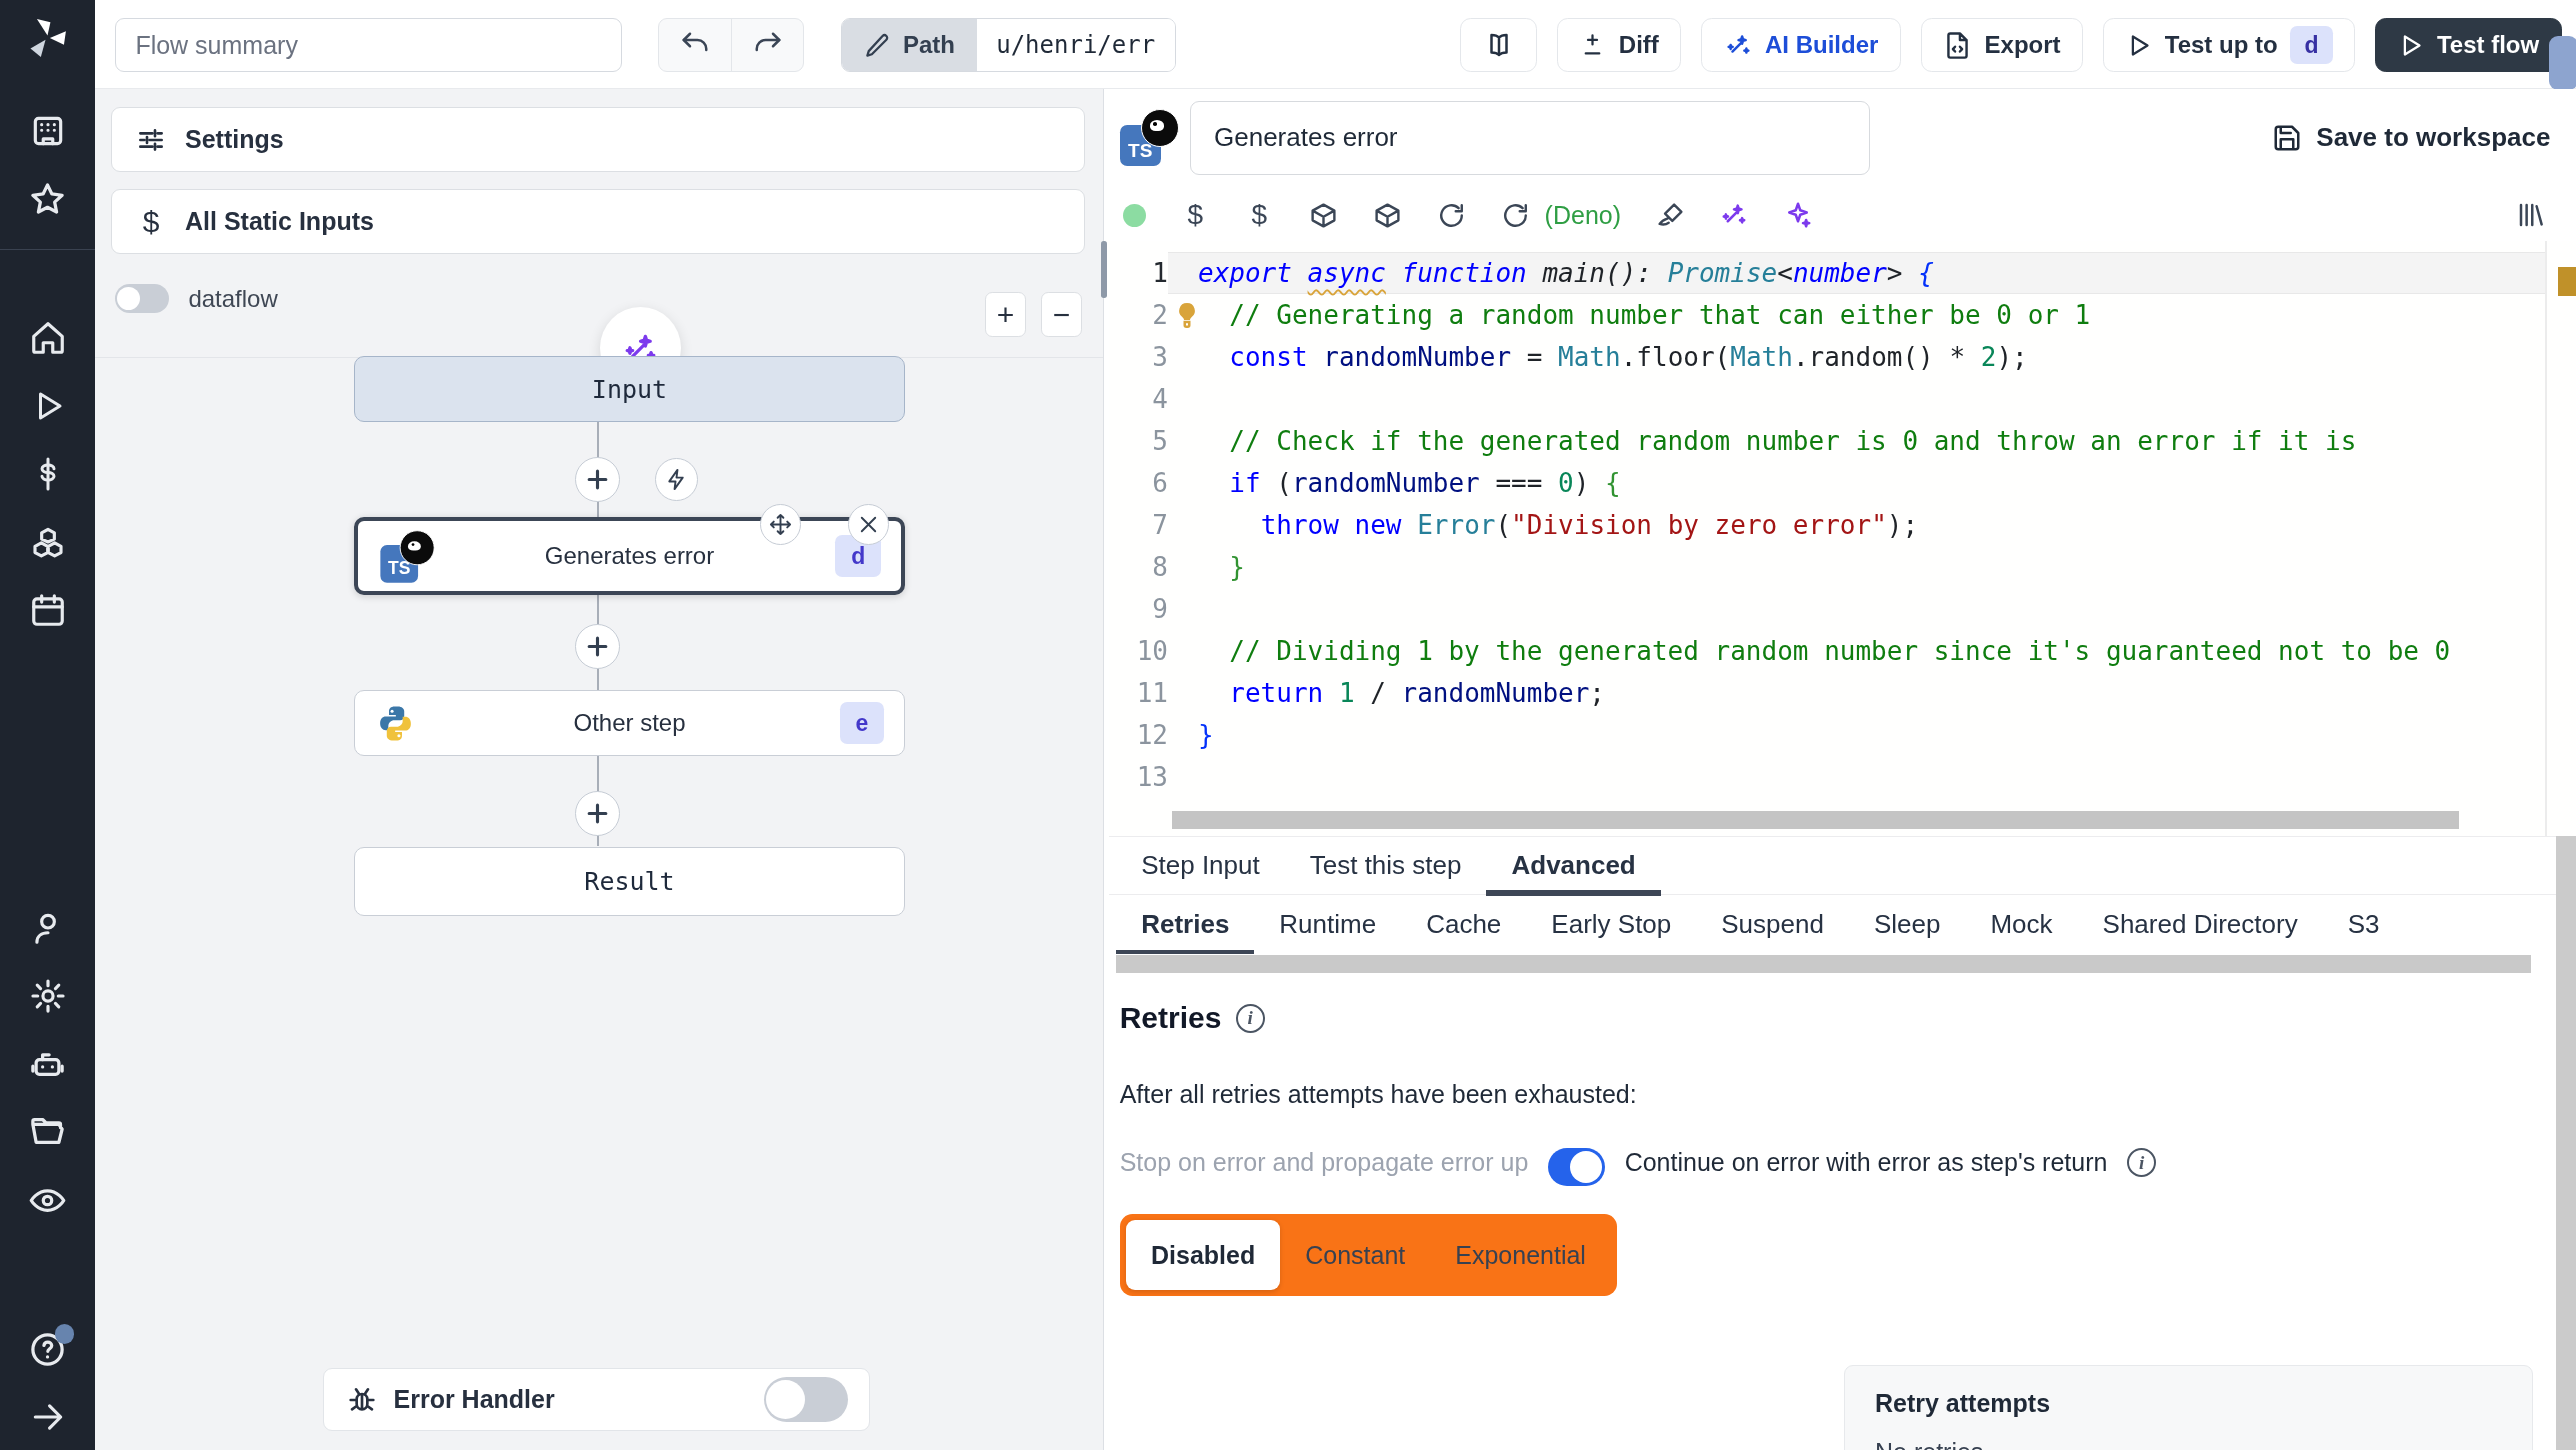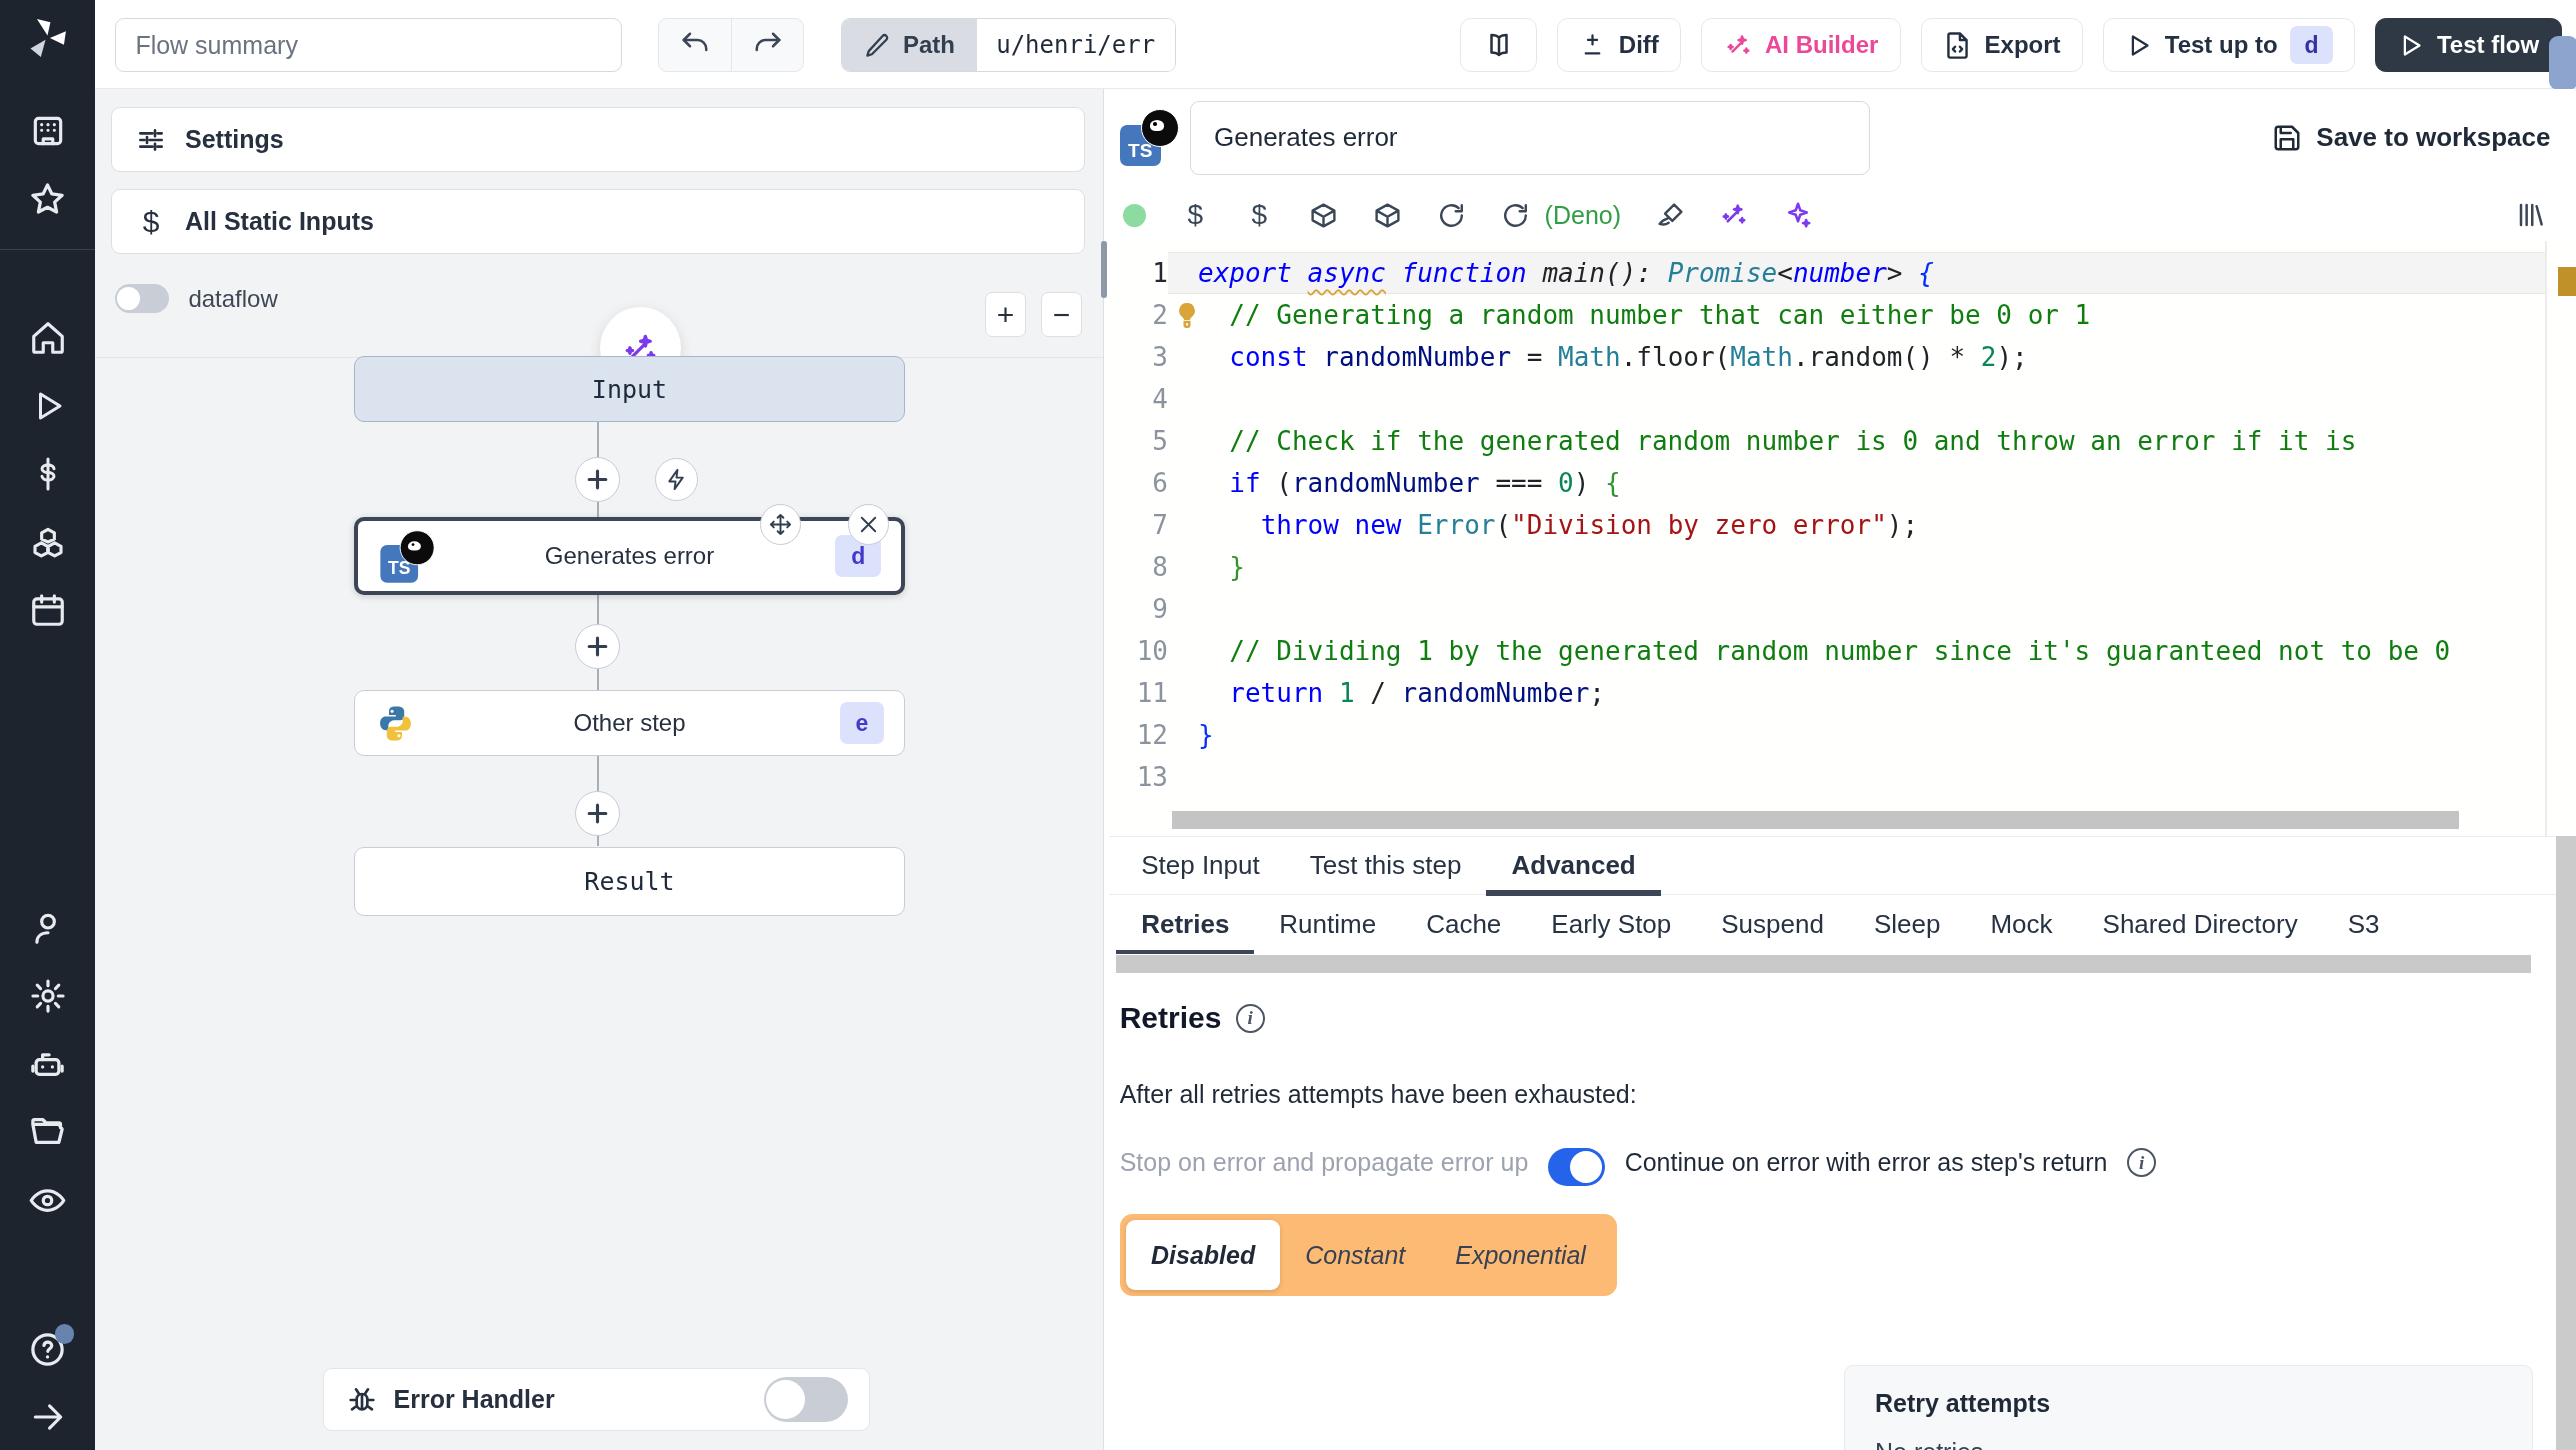--- a/index.html
+++ b/index.html
@@ -27,21 +27,21 @@
   .histbtns { position:absolute; left:563px; top:18px; height:54px; display:flex; border:1.8px solid #e3e6ea; border-radius:9px; background:#f8f9fa; overflow:hidden; }
   .histbtn { width:72px; display:flex; align-items:center; justify-content:center; color:#3b4656; cursor:pointer; }
   .histbtn + .histbtn { border-left:1.8px solid #e3e6ea; }
   .pathctl { position:absolute; left:746px; top:18px; height:54px; display:flex; border:1.8px solid #d6dae0; border-radius:9px; overflow:hidden; font-size:24px; }
   .pathctl .seg1 { background:#d9dde3; display:flex; align-items:center; gap:12.5px; padding:0 21.5px; font-weight:700; color:#333f50; cursor:pointer; }
   .pathctl .seg2 { background:#fff; display:flex; align-items:center; padding:0 19.7px; font-family:"DejaVu Sans Mono", monospace; color:#1f2937; }
   .tb-right { position:absolute; right:14.3px; top:18px; height:54px; display:flex; gap:19.7px; align-items:center;padding-left:28px; }
   .btn { height:54px; border:1.8px solid #e4e7eb; border-radius:10.7px; background:#fff; display:flex; align-items:center;
     gap:12.5px; padding:0 21.5px; font-size:24px; font-weight:600; color:#243041; cursor:pointer; white-space:nowrap; }
   .btn.icon-only { width:77px; justify-content:center; padding:0; }
-  .btn.purple { color:#ec4899; }
+  .btn.purple { color:#1d4ed8; }
   .btn.dark { background:#2e3945; border-color:#2e3945; color:#fff; }
   .badge-d { background:#dce2fb; color:#3730a3; font-weight:700; border-radius:7.2px; padding:5.4px 14.3px; font-size:23px; }
   .edge-partial { position:absolute; right:-16px; top:18px; width:29px; height:54px; background:#8da4cf; border-radius:9px; }
 
   
   .flow-panel { position:absolute; left:0; top:89px; width:1009px; height:1361px; background:#f2f3f5; border-right:1.8px solid #dcdfe4; }
   .panel-card { position:absolute; left:16px; width:974px; height:65px; background:#fff; border:1.8px solid #dcdfe3; border-radius:9px;
     display:flex; align-items:center; gap:18px; padding:0 23px; font-size:25px; font-weight:700; color:#27303f; cursor:pointer; }
   .flow-divider { position:absolute; left:0; top:268px; width:100%; border-top:1.8px solid #e3e5e9; }
   .resize-tick { position:absolute; right:-3.6px; top:152px; width:5.4px; height:57px; background:#8e99a8; border-radius:2.7px; }
@@ -128,21 +128,21 @@
     font-size:26px; color:#273243; white-space:nowrap; }
   .subscroll { position:absolute; left:0; top:865px; width:100%; height:19.7px; background:#fff; }
   .subscroll .thumb { position:absolute; left:7.2px; top:0.9px; width:1415px; height:18px; background:#c9c9c9; }
 
   
   .retries-h { position:absolute; left:10.7px; top:912px; display:flex; align-items:center; gap:14.3px;
     font-size:30px; font-weight:700; color:#111827; }
   .exhaust { position:absolute; left:10.7px; top:991px; font-size:25px; color:#1f2937; }
   .err-toggle-row { position:absolute; left:10.7px; top:1059px; display:flex; align-items:flex-start; gap:19.7px; font-size:25px; }
   .muted { color:#9ca3af; }
-  .seg { position:absolute; left:10.7px; top:1125px; background:#fdba74; border-radius:12.5px; padding:6.3px; display:flex; align-items:center; height:82px;font-style:italic; }
+  .seg { position:absolute; left:10.7px; top:1125px; background:#f97316; border-radius:12.5px; padding:6.3px; display:flex; align-items:center; height:82px; }
   .seg .opt { padding:0 25px; height:70px; display:flex; align-items:center; font-size:25px; color:#374151; cursor:pointer; border-radius:9px; }
   .seg .opt.active { background:#fff; box-shadow:0 1.8px 5.4px rgba(0,0,0,.14); font-weight:600; color:#1f2937; }
   .retry-card { position:absolute; left:735px; top:1276px; width:689px; height:114px; background:#f7f8f9; border:1.8px solid #e7e9ec; border-radius:9px; padding:23px 30px; }
   .retry-card .t { font-size:25px; font-weight:600; color:#1f2937; }
   .retry-card .v { font-size:25px; color:#374151; margin-top:19.7px; }
   .vscroll { position:absolute; right:0; top:747px; width:19.7px; bottom:0; background:#cbcbcb; }
 
   .info-ic { width:29px; height:29px; border:2.2px solid #4b5563; border-radius:50%; color:#4b5563; font-size:19px; font-weight:700;
     display:flex; align-items:center; justify-content:center; font-family:"Liberation Serif", serif; font-style:italic; flex:none; }
 </style>

